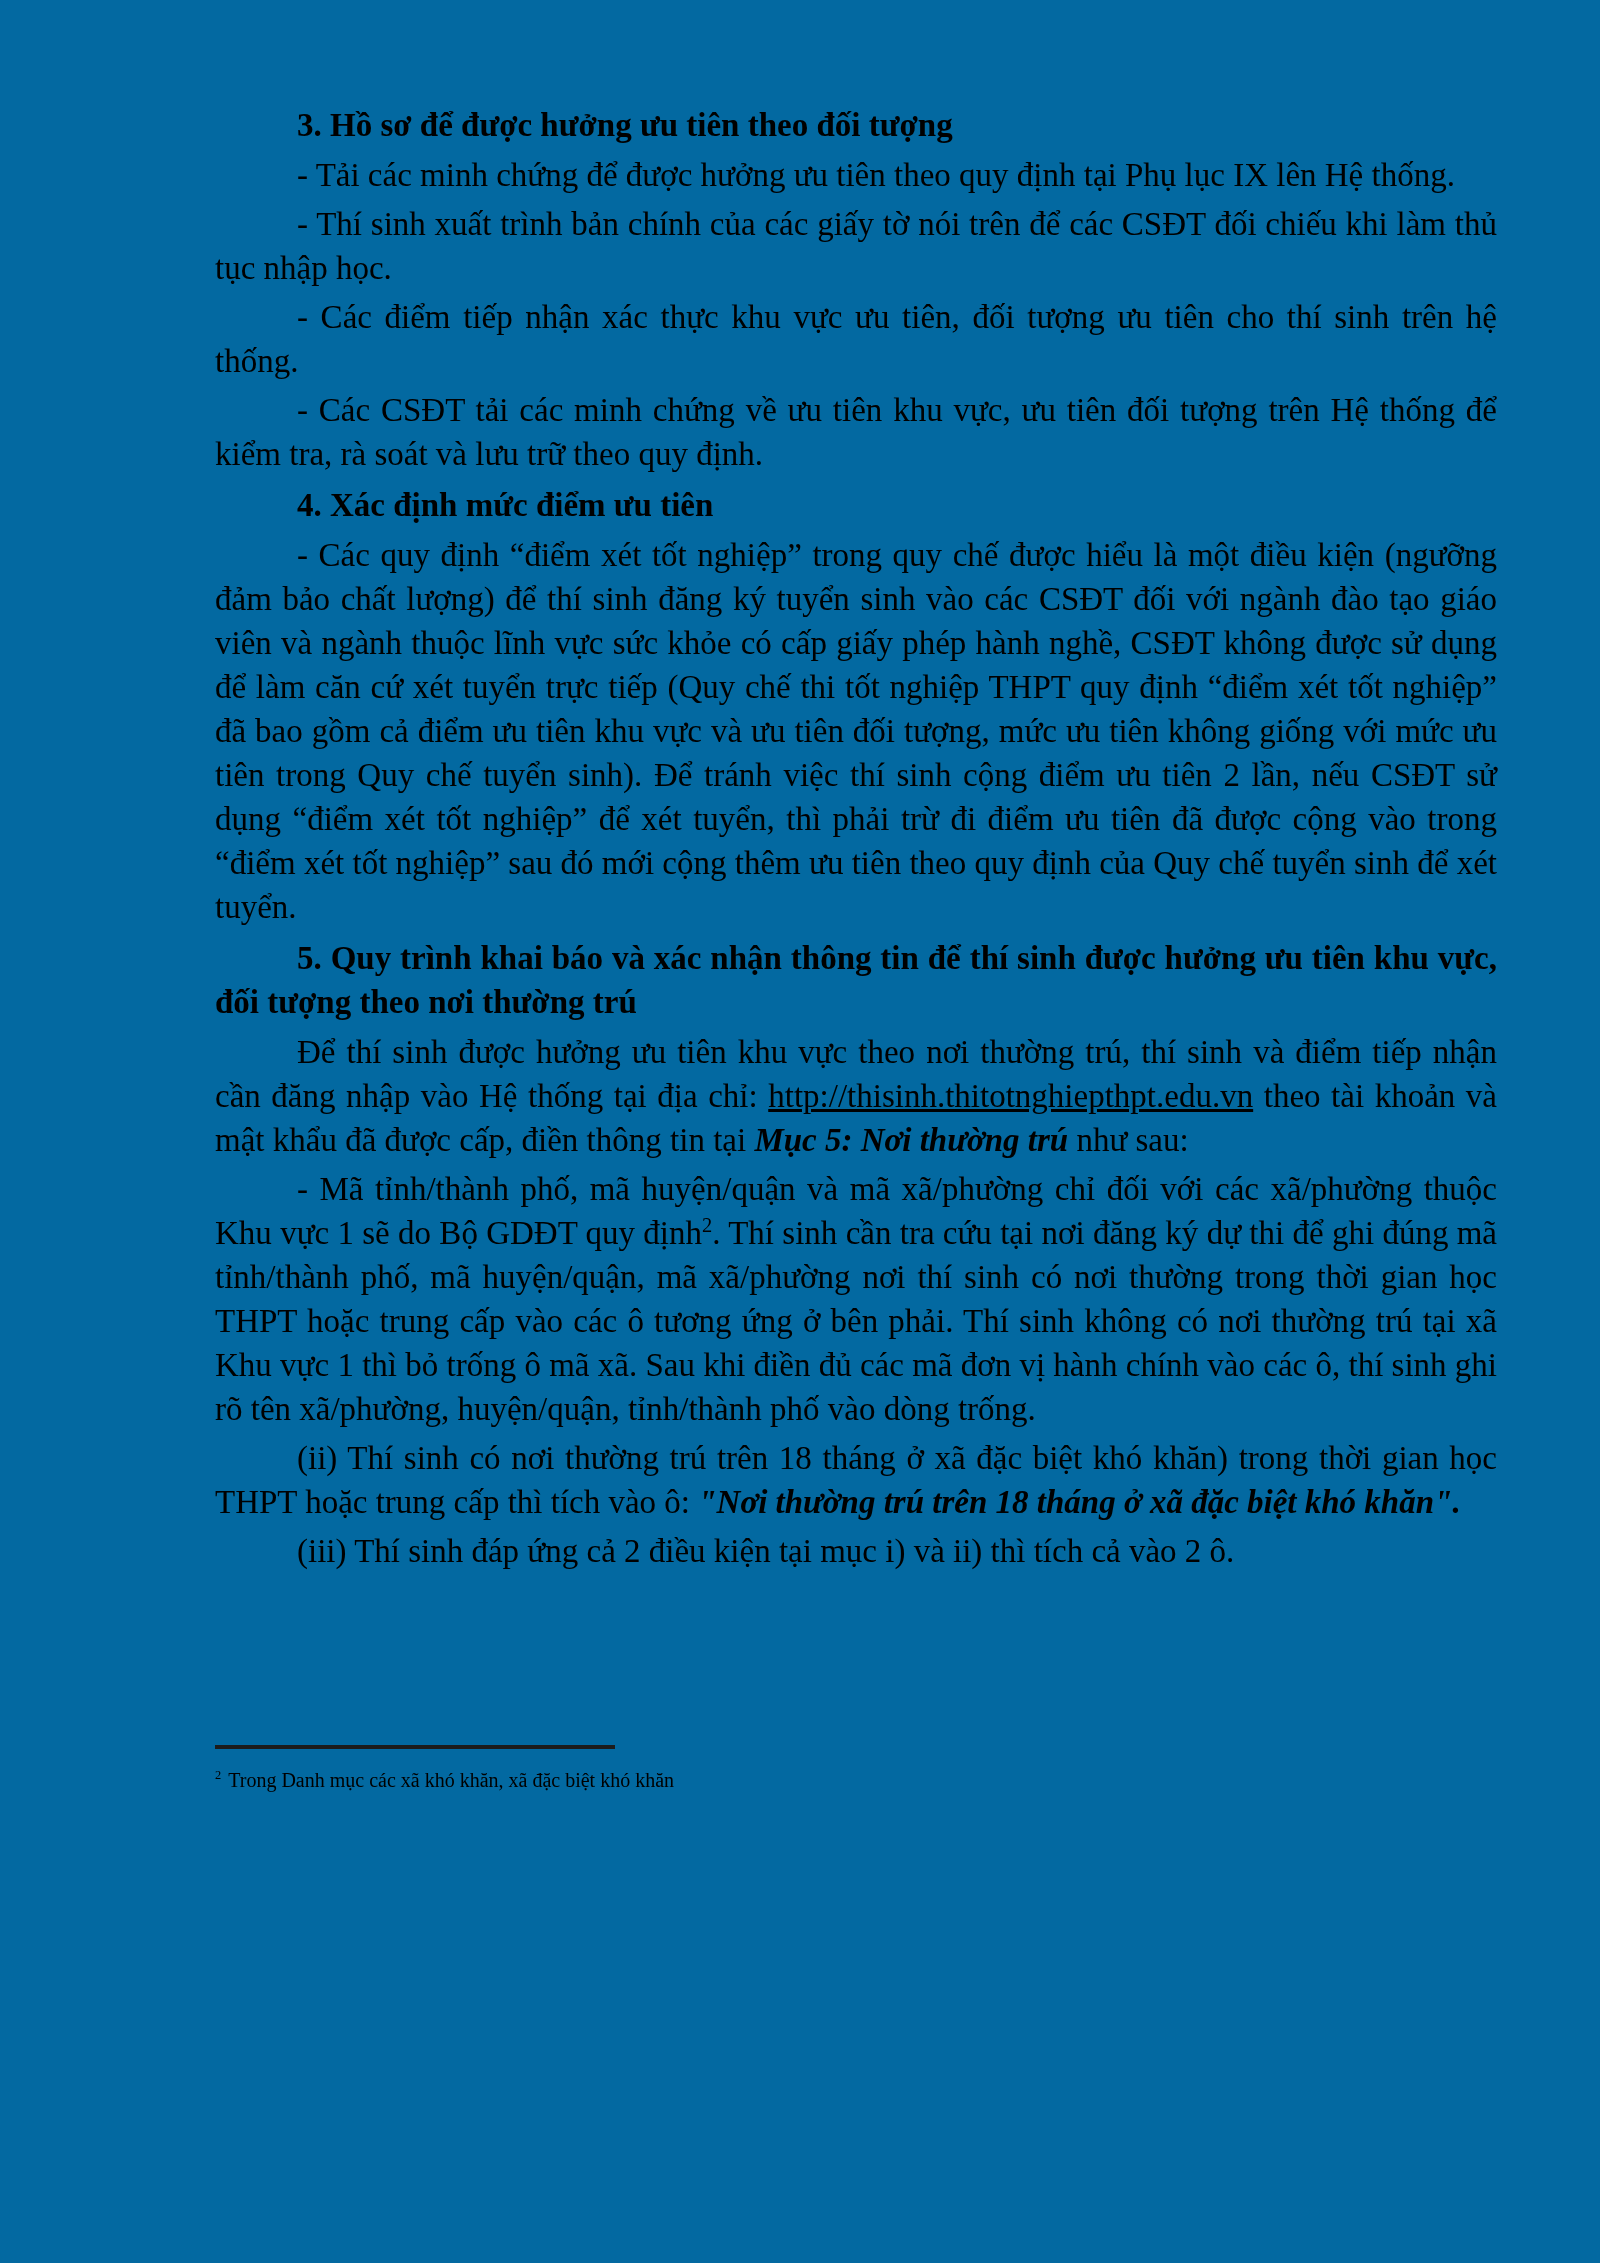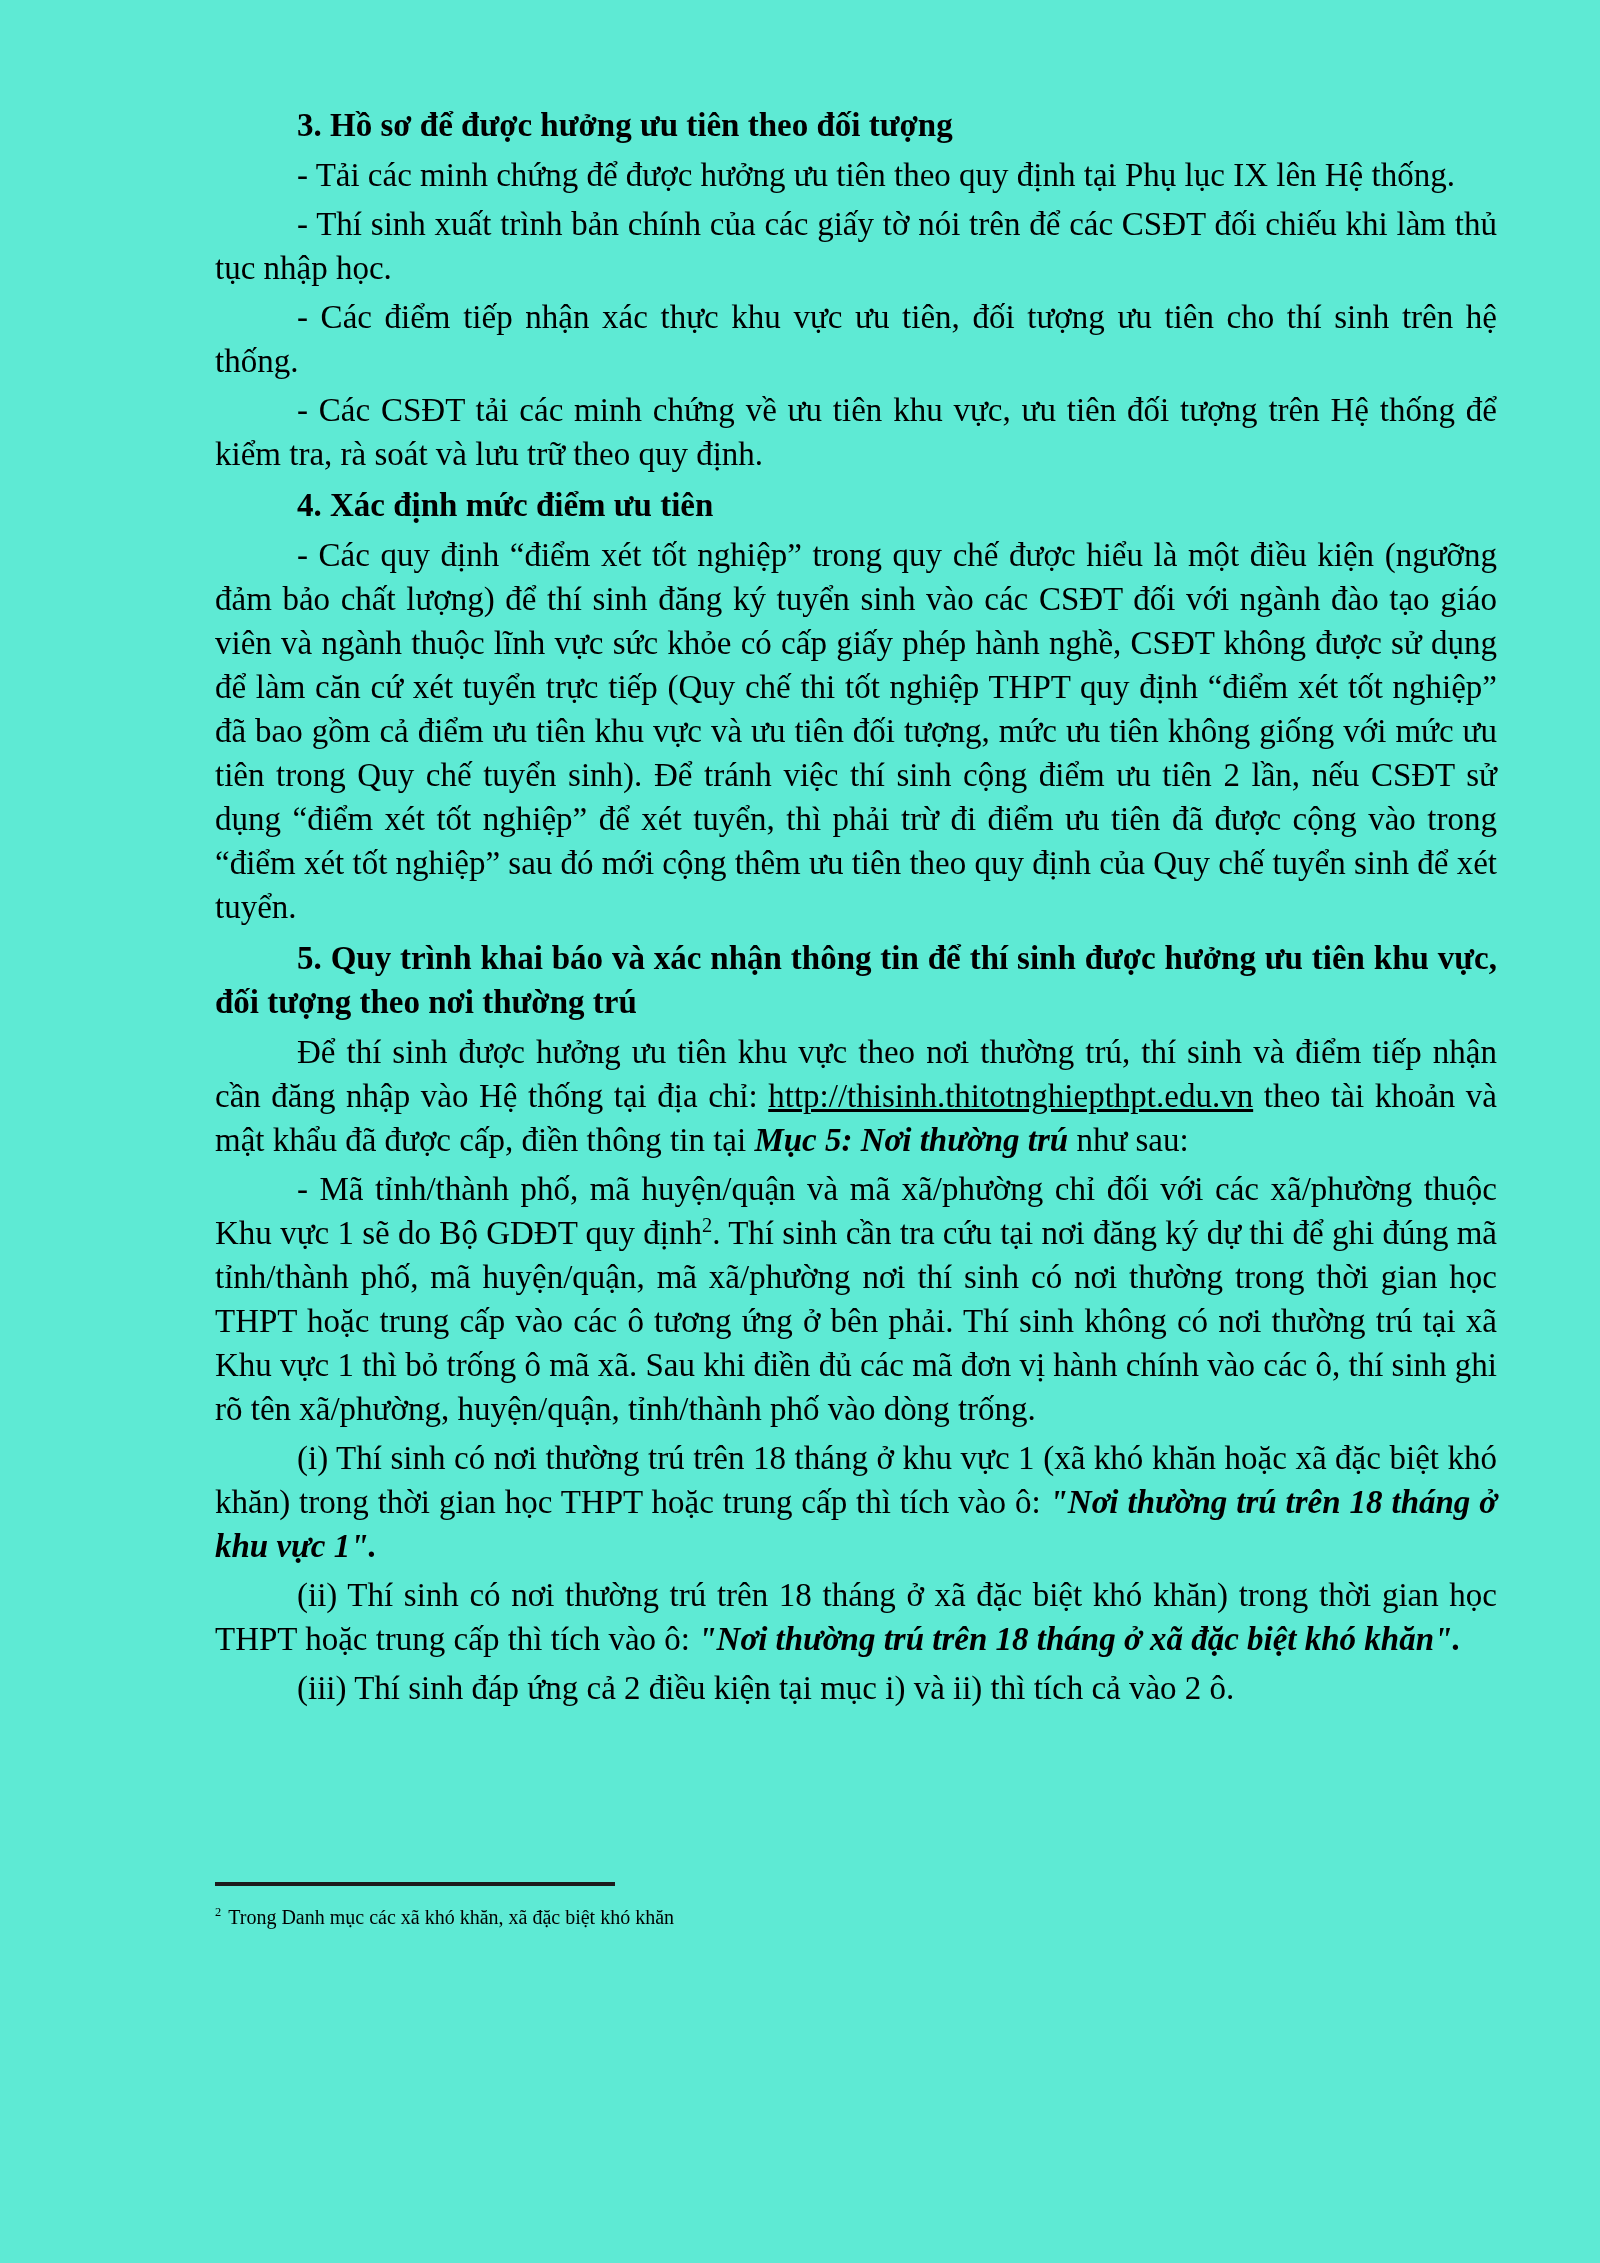--- a/index.html
+++ b/index.html
@@ -1,20 +1,20 @@
 <!DOCTYPE html>
 <html><head>
 <meta charset="utf-8">
 <style>
   * { box-sizing: border-box; }
   html, body { margin: 0; padding: 0; background: #ffffff; }
   .page {
     width: 1600px;
     height: 2263px;
-    background: #5eead4;
+    background: #0369a1;
     color: #000000;
     font-family: "Liberation Serif", "DejaVu Serif", serif;
     padding: 96px 103px 0 215px;
     overflow: hidden;
   }
   .para, .heading {
     font-size: 33px;
     line-height: 44px;
     text-align: justify;
     text-indent: 82px;
@@ -68,21 +68,20 @@
   <h3 class="heading">4. Xác định mức điểm ưu tiên</h3>
 
   <p class="para">- Các quy định “điểm xét tốt nghiệp” trong quy chế được hiểu là một điều kiện (ngưỡng đảm bảo chất lượng) để thí sinh đăng ký tuyển sinh vào các CSĐT đối với ngành đào tạo giáo viên và ngành thuộc lĩnh vực sức khỏe có cấp giấy phép hành nghề, CSĐT không được sử dụng để làm căn cứ xét tuyển trực tiếp (Quy chế thi tốt nghiệp THPT quy định “điểm xét tốt nghiệp” đã bao gồm cả điểm ưu tiên khu vực và ưu tiên đối tượng, mức ưu tiên không giống với mức ưu tiên trong Quy chế tuyển sinh). Để tránh việc thí sinh cộng điểm ưu tiên 2 lần, nếu CSĐT sử dụng “điểm xét tốt nghiệp” để xét tuyển, thì phải trừ đi điểm ưu tiên đã được cộng vào trong “điểm xét tốt nghiệp” sau đó mới cộng thêm ưu tiên theo quy định của Quy chế tuyển sinh để xét tuyển.</p>
 
   <h3 class="heading">5. Quy trình khai báo và xác nhận thông tin để thí sinh được hưởng ưu tiên khu vực, đối tượng theo nơi thường trú</h3>
 
   <p class="para"><span class="run">Để thí sinh được hưởng ưu tiên khu vực theo nơi thường trú, thí sinh và điểm tiếp nhận cần đăng nhập vào Hệ thống tại địa chỉ: </span><a class="doc-link" href="#">http://thisinh.thitotnghiepthpt.edu.vn</a><span class="run"> theo tài khoản và mật khẩu đã được cấp, điền thông tin tại </span><em class="run">Mục 5: Nơi thường trú</em><span class="run"> như sau:</span></p>
 
   <p class="para"><span class="run">- Mã tỉnh/thành phố, mã huyện/quận và mã xã/phường chỉ đối với các xã/phường thuộc Khu vực 1 sẽ do Bộ GDĐT quy định</span><sup>2</sup><span class="run">. Thí sinh cần tra cứu tại nơi đăng ký dự thi để ghi đúng mã tỉnh/thành phố, mã huyện/quận, mã xã/phường nơi thí sinh có nơi thường trong thời gian học THPT hoặc trung cấp vào các ô tương ứng ở bên phải. Thí sinh không có nơi thường trú tại xã Khu vực 1 thì bỏ trống ô mã xã. Sau khi điền đủ các mã đơn vị hành chính vào các ô, thí sinh ghi rõ tên xã/phường, huyện/quận, tỉnh/thành phố vào dòng trống.</span></p>
 
-  <p class="para"><span class="run">(i) Thí sinh có nơi thường trú trên 18 tháng ở khu vực 1 (xã khó khăn hoặc xã đặc biệt khó khăn) trong thời gian học THPT hoặc trung cấp thì tích vào ô: </span><em class="run">"Nơi thường trú trên 18 tháng ở khu vực 1".</em></p>
 
   <p class="para"><span class="run">(ii) Thí sinh có nơi thường trú trên 18 tháng ở xã đặc biệt khó khăn) trong thời gian học THPT hoặc trung cấp thì tích vào ô: </span><em class="run">"Nơi thường trú trên 18 tháng ở xã đặc biệt khó khăn".</em></p>
 
   <p class="para">(iii) Thí sinh đáp ứng cả 2 điều kiện tại mục i) và ii) thì tích cả vào 2 ô.</p>
 
   <div class="footnote-sep"></div>
 
   <p class="footnote"><sup>2</sup><span class="fn-text">Trong Danh mục các xã khó khăn, xã đặc biệt khó khăn</span></p>
 
 </div>

